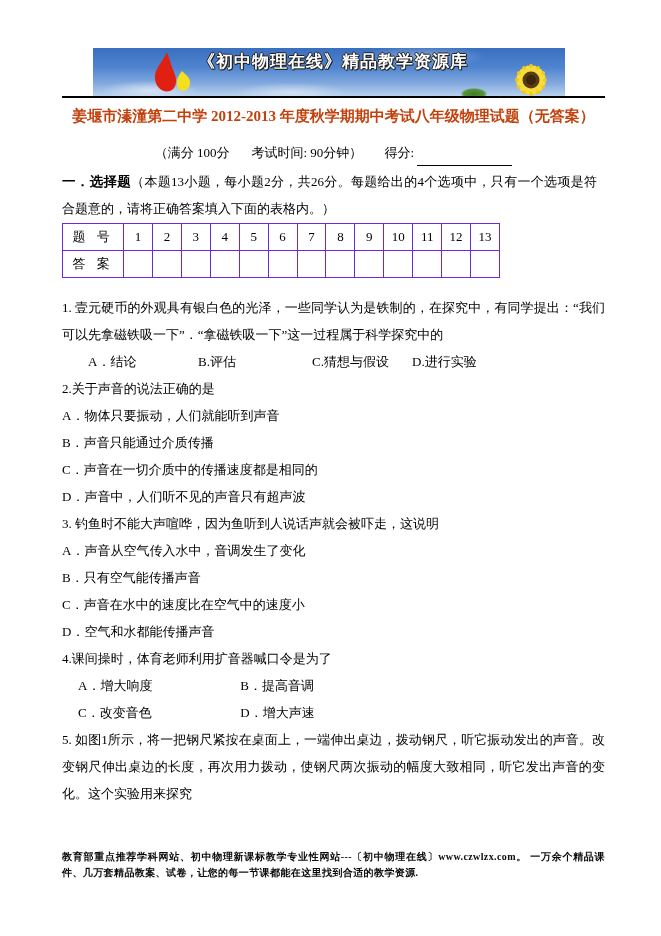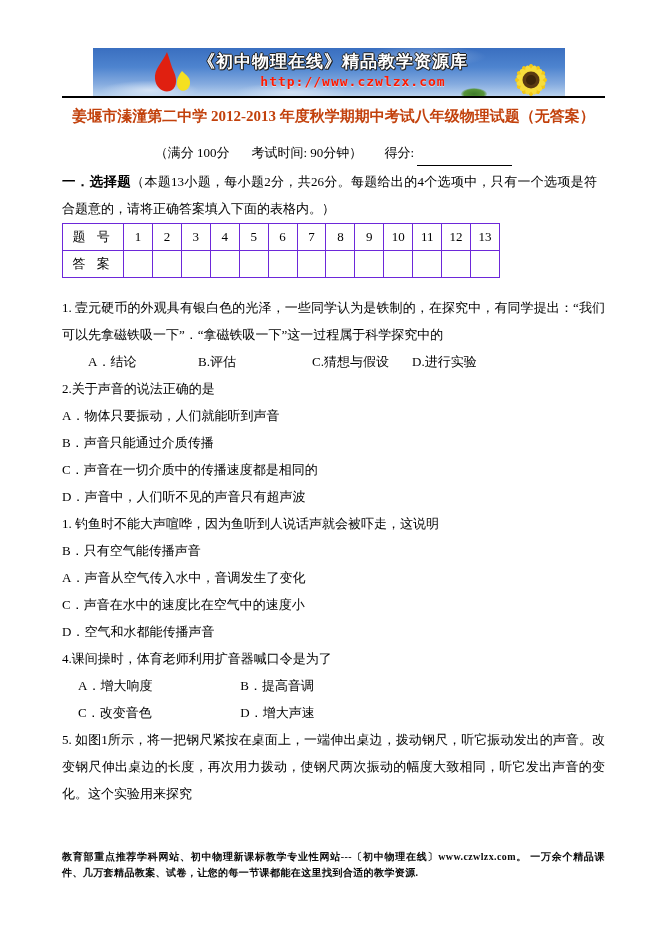--- a/index.html
+++ b/index.html
@@ -75,21 +75,20 @@
 
 <div class="page">
 
   <div class="banner">
     <svg class="banner-logo" width="60" height="44" viewBox="0 0 60 44">
       <path d="M22,1 C17,12 9,18 10,28 C11,37 18,42 25,40 C31,38 33,30 29,21 C26,15 25,9 22,1 Z" fill="#e02010"></path>
       <path d="M37,20 C32,26 30,33 34,38 C38,42 44,39 45,33 C46,27 41,24 37,20 Z" fill="#f5e020"></path>
     </svg>
     <div class="banner-text">
       <div class="banner-title">《初中物理在线》精品教学资源库</div>
-      <div class="banner-url">http://www.czwlzx.com</div>
     </div>
     <div class="banner-grass"></div>
     <svg class="banner-sunflower" width="64" height="54" viewBox="0 0 64 54">
       <g transform="translate(32,32)">
         <g fill="#f2c716">
           <ellipse rx="16" ry="5" transform="rotate(0)"></ellipse>
           <ellipse rx="16" ry="5" transform="rotate(30)"></ellipse>
           <ellipse rx="16" ry="5" transform="rotate(60)"></ellipse>
           <ellipse rx="16" ry="5" transform="rotate(90)"></ellipse>
           <ellipse rx="16" ry="5" transform="rotate(120)"></ellipse>
@@ -162,23 +161,23 @@
       <span class="o3">C.猜想与假设</span>
       <span class="o4">D.进行实验</span>
     </div>
 
     <p class="q">2.关于声音的说法正确的是</p>
     <p class="opt-line">A．物体只要振动，人们就能听到声音</p>
     <p class="opt-line">B．声音只能通过介质传播</p>
     <p class="opt-line">C．声音在一切介质中的传播速度都是相同的</p>
     <p class="opt-line">D．声音中，人们听不见的声音只有超声波</p>
 
-    <p class="q">1. 钓鱼时不能大声喧哗，因为鱼听到人说话声就会被吓走，这说明</p>
+    <p class="q">3. 钓鱼时不能大声喧哗，因为鱼听到人说话声就会被吓走，这说明</p>
+    <p class="opt-line">A．声音从空气传入水中，音调发生了变化</p>
     <p class="opt-line">B．只有空气能传播声音</p>
-    <p class="opt-line">A．声音从空气传入水中，音调发生了变化</p>
     <p class="opt-line">C．声音在水中的速度比在空气中的速度小</p>
     <p class="opt-line">D．空气和水都能传播声音</p>
 
     <p class="q">4.课间操时，体育老师利用扩音器喊口令是为了</p>
     <div class="opt-2col">
       <span class="oc">A．增大响度</span>
       <span class="oc2">B．提高音调</span>
     </div>
     <div class="opt-2col">
       <span class="oc">C．改变音色</span>

